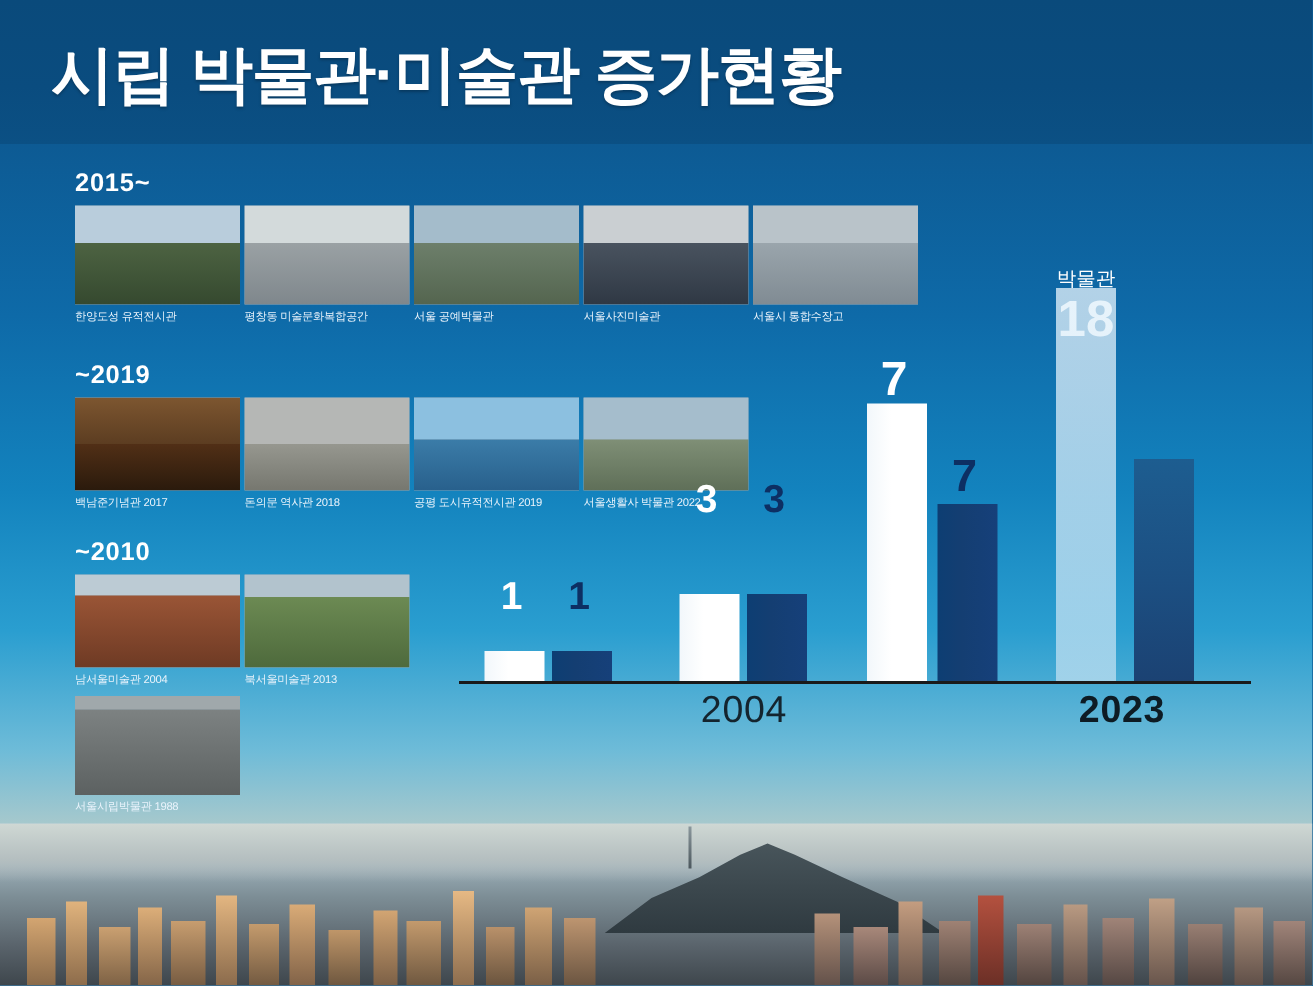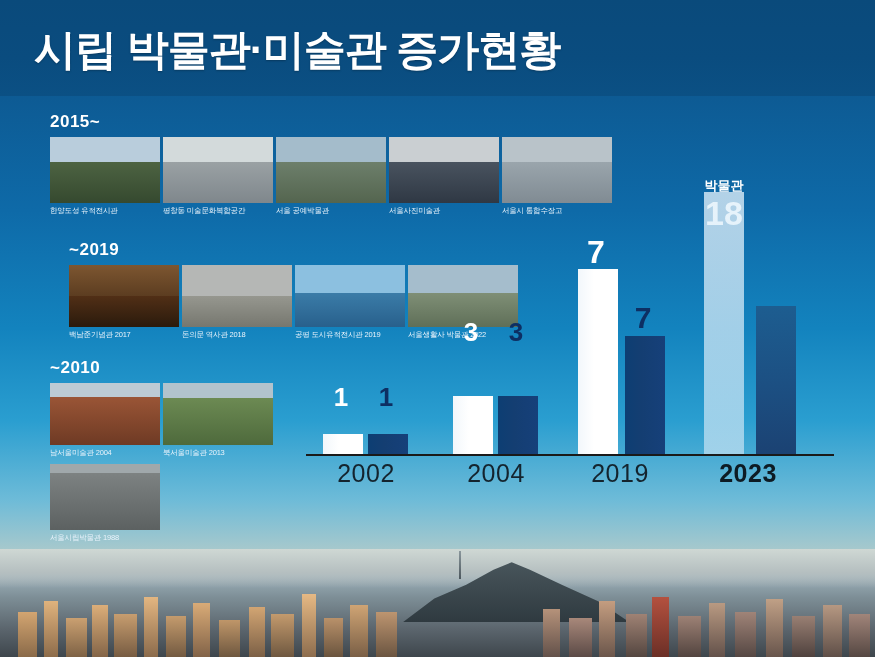--- a/index.html
+++ b/index.html
@@ -62,21 +62,21 @@
   .bar.navy{background:linear-gradient(to right,#0d3e73,#143e72 40%,#16407a);}
   .bar.ghost{background:linear-gradient(to bottom,rgba(225,240,250,.78),rgba(195,225,242,.72));}
   .bar.steel{background:linear-gradient(to bottom,#1d5d90,#1c4f82 55%,#1b4273);}
   .barval{
     position:absolute;text-align:center;font-weight:bold;
     line-height:1;white-space:nowrap;
   }
   .barval.w{color:#ffffff;}
   .barval.n{color:#0d2f63;}
   .barlegend{
-    position:absolute;text-align:center;font-weight:bold;
+    position:absolute;text-align:center;font-weight:normal;
     white-space:nowrap;line-height:1;
   }
   .barlegend.w{color:#ffffff;font-size:13px;}
   .barlegend.n{color:#103a6b;font-size:13px;}
   .xtick{
     position:absolute;bottom:72px;text-align:center;
     font-size:25px;color:#14242e;letter-spacing:.5px;
   }
   .xtick.bold{font-weight:bold;color:#0d1b24;}
   
@@ -147,21 +147,21 @@
         <div class="photo" style="width:110px;height:66px;">
           <div class="sky" style="background:#b9c3c9;"></div>
           <div class="ground" style="background:linear-gradient(to bottom,#9aa5ac,#808b93);"></div>
         </div>
         <div class="caption">서울시 통합수장고</div>
       </div>
 
     </div>
   </div>
 
-  <div class="group" style="left:50px;top:240px;margin-left:19px;">
+  <div class="group" style="left:50px;top:240px;">
     <div class="group-label">~2019</div>
     <div class="photorow">
 
       <div class="photo-cell">
         <div class="photo" style="width:110px;height:62px;">
           <div class="sky" style="background:linear-gradient(to bottom,#7d5630,#5c3d21);height:50%;"></div>
           <div class="ground" style="background:linear-gradient(to bottom,#512f16,#2a1a0c);height:50%;"></div>
         </div>
         <div class="caption">백남준기념관 2017</div>
       </div>
@@ -227,37 +227,35 @@
   <div id="chart">
 
     <div class="axis"></div>
 
     <div class="barval w" style="left:18px;bottom:150px;width:46px;font-size:26px;">1</div>
     <div class="bar white" style="left:23px;width:40px;height:20px;"></div>
 
     <div class="barval n" style="left:63px;bottom:150px;width:46px;font-size:26px;">1</div>
     <div class="bar navy" style="left:68px;width:40px;height:20px;"></div>
 
-    <div class="xtick" style="left:18px;width:96px;">2002</div>
 
     <div class="barval w" style="left:148px;bottom:215px;width:46px;font-size:26px;">3</div>
     <div class="bar white" style="left:153px;width:40px;height:58px;"></div>
 
     <div class="barval n" style="left:193px;bottom:215px;width:46px;font-size:26px;">3</div>
     <div class="bar navy" style="left:198px;width:40px;height:58px;"></div>
 
     <div class="xtick" style="left:148px;width:96px;">2004</div>
 
     <div class="barval w" style="left:272px;bottom:292px;width:48px;font-size:32px;">7</div>
     <div class="bar white" style="left:278px;width:40px;height:185px;"></div>
 
     <div class="barval n" style="left:320px;bottom:227px;width:46px;font-size:30px;">7</div>
     <div class="bar navy" style="left:325px;width:40px;height:118px;"></div>
 
-    <div class="xtick" style="left:272px;width:96px;">2019</div>
 
     <div class="barlegend w" style="left:396px;bottom:368px;width:56px;">박물관</div>
     <div class="barval w" style="left:396px;bottom:330px;width:56px;font-size:34px;">18</div>
     <div class="bar ghost" style="left:404px;width:40px;height:262px;"></div>
 
     <div class="barlegend n" style="left:448px;bottom:238px;width:56px;">미술관</div>
     <div class="barval n" style="left:448px;bottom:200px;width:56px;font-size:34px;">10</div>
     <div class="bar steel" style="left:456px;width:40px;height:148px;"></div>
 
     <div class="xtick bold" style="left:398px;width:100px;">2023</div>

